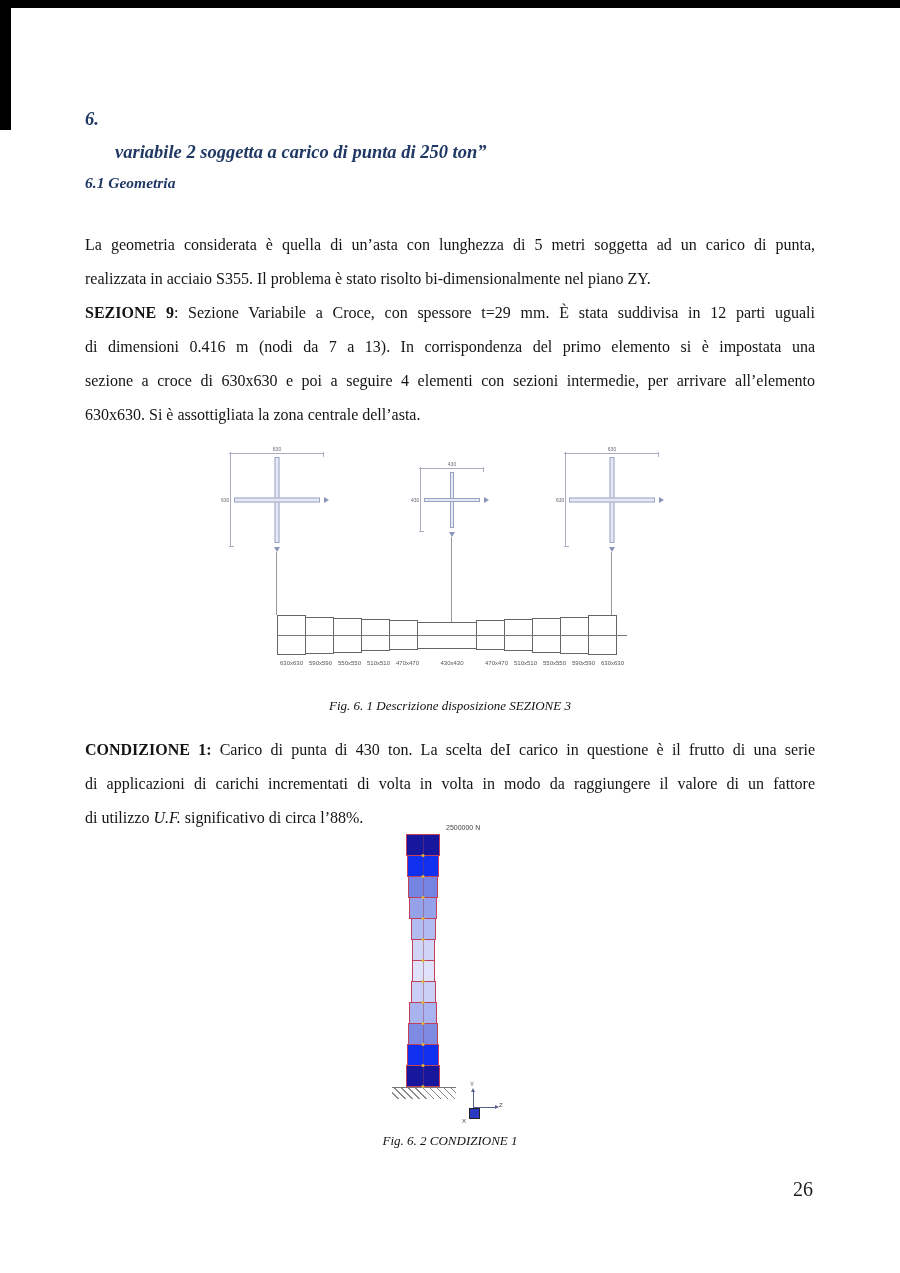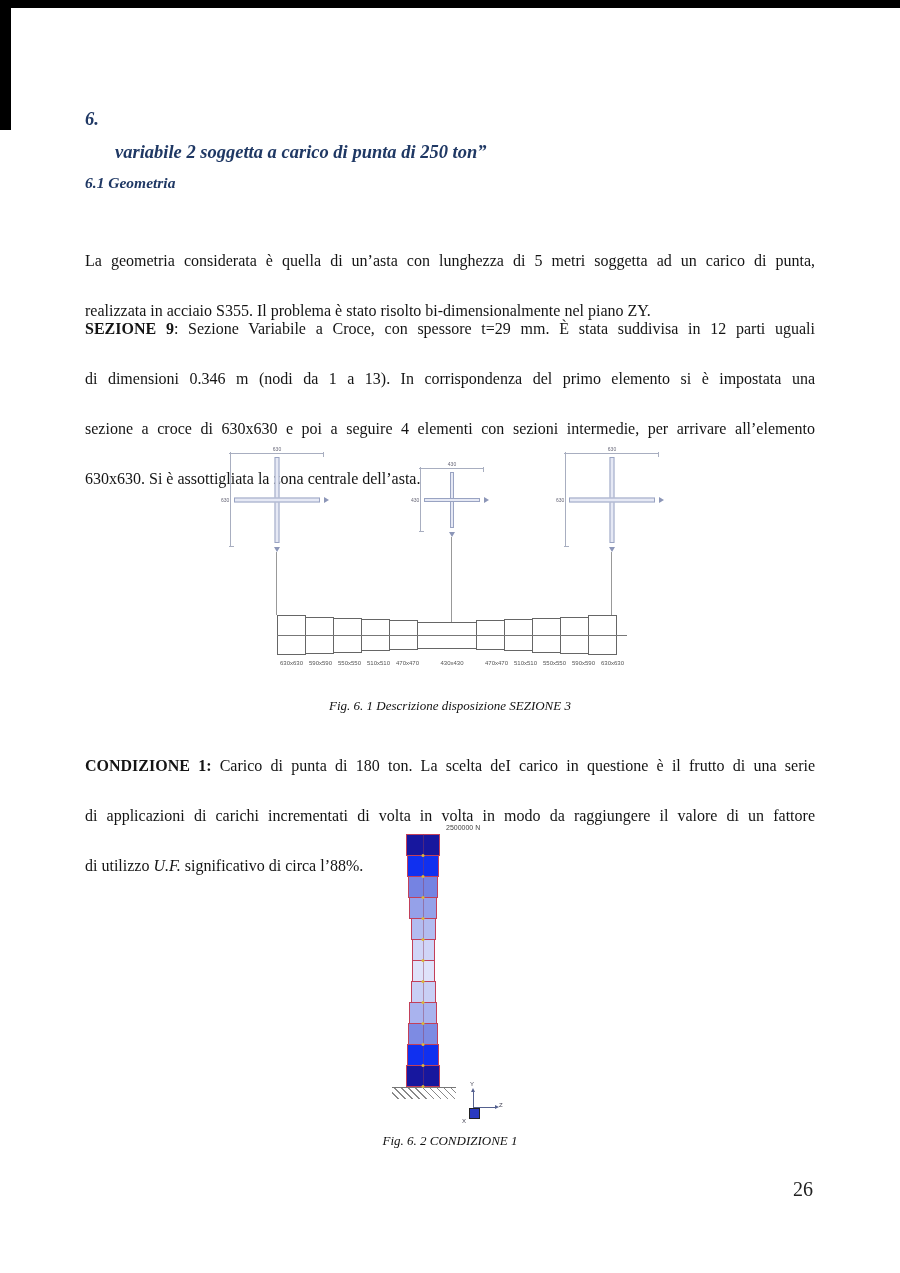--- a/index.html
+++ b/index.html
@@ -9,21 +9,21 @@
   .bar-left{position:absolute;left:0;top:0;width:11px;height:130px;background:#000;}
 
   .heading{position:absolute;left:85px;top:103px;width:740px;display:flex;
            font-weight:bold;font-style:italic;color:#1F3864;font-size:18.5px;line-height:33px;}
   .hnum{flex:0 0 30px;}
   .htext{flex:1;}
   .subheading{position:absolute;left:85px;top:174px;font-weight:bold;font-style:italic;
               color:#1F3864;font-size:15.5px;}
 
   .para{position:absolute;left:85px;width:730px;font-size:16px;line-height:34px;color:#141414;}
-  .jline{text-align:justify;text-align-last:justify;margin-top:16px;}
+  .jline{text-align:justify;text-align-last:justify;}
   .jlast{text-align-last:left;}
 
   .caption{position:absolute;left:0;width:900px;text-align:center;font-style:italic;
            font-size:13px;color:#111;}
   .pagenum{position:absolute;left:793px;top:1178px;font-size:20px;color:#222;}
 
   
   .figure1{position:absolute;left:0;top:445px;width:900px;height:255px;}
   .cross{position:absolute;width:94px;height:94px;}
   .cross.small{width:64px;height:64px;}
@@ -93,21 +93,21 @@
   </div>
   <div class="subheading">6.1 Geometria</div>
 
   <div class="para" style="top:228px">
     <div class="jline">La geometria considerata è quella di un’asta con lunghezza di 5 metri soggetta ad un carico di punta,</div>
     <div class="jline jlast">realizzata in acciaio S355. Il problema è stato risolto bi-dimensionalmente nel piano ZY.</div>
   </div>
 
   <div class="para" style="top:296px">
     <div class="jline"><b>SEZIONE 9</b><span>: Sezione Variabile a Croce, con spessore t=29 mm. È stata suddivisa in 12 parti uguali</span></div>
-    <div class="jline">di dimensioni 0.346 m (nodi da 1 a 13). In corrispondenza del primo elemento si è impostata una</div>
+    <div class="jline">di dimensioni 0.416 m (nodi da 7 a 13). In corrispondenza del primo elemento si è impostata una</div>
     <div class="jline">sezione a croce di 630x630 e poi a seguire 4 elementi con sezioni intermedie, per arrivare all’elemento</div>
     <div class="jline jlast">630x630. Si è assottigliata la zona centrale dell’asta.</div>
   </div>
 
   <div class="figure1">
 
     <div class="cross large" style="left:230px;top:8px">
       <div class="dimlab dimlab-top">630</div>
       <div class="dimlab dimlab-side">630</div>
       <div class="dimh"></div>
@@ -168,21 +168,21 @@
         <div class="slabel" style="width: 29px;">470x470</div>
         <div class="slabel" style="width: 29px;">510x510</div>
         <div class="slabel" style="width: 29px;">550x550</div>
         <div class="slabel" style="width: 29px;">590x590</div>
         <div class="slabel" style="width: 29px;">630x630</div>
       </div>
   </div>
   <div class="caption" style="top:698px">Fig. 6. 1 Descrizione disposizione SEZIONE 3</div>
 
   <div class="para" style="top:733px">
-    <div class="jline"><b>CONDIZIONE 1:</b><span> Carico di punta di 180 ton. La scelta deI carico in questione è il frutto di una serie</span></div>
+    <div class="jline"><b>CONDIZIONE 1:</b><span> Carico di punta di 430 ton. La scelta deI carico in questione è il frutto di una serie</span></div>
     <div class="jline">di applicazioni di carichi incrementati di volta in volta in modo da raggiungere il valore di un fattore</div>
     <div class="jline jlast"><span>di utilizzo </span><i>U.F.</i><span> significativo di circa l’88%.</span></div>
   </div>
 
   <div class="figure2">
     <div class="load-label">2500000 N</div>
     <div class="fem-col-wrap">
       <div class="col-centerline"></div>
     <div class="cseg" style="width: 34px; background: rgb(23, 23, 158); border-color: rgb(194, 64, 90);"></div>
         <div class="cseg" style="width: 32px; background: rgb(16, 48, 240); border-color: rgb(194, 64, 90); margin-top: -1px;"></div>

